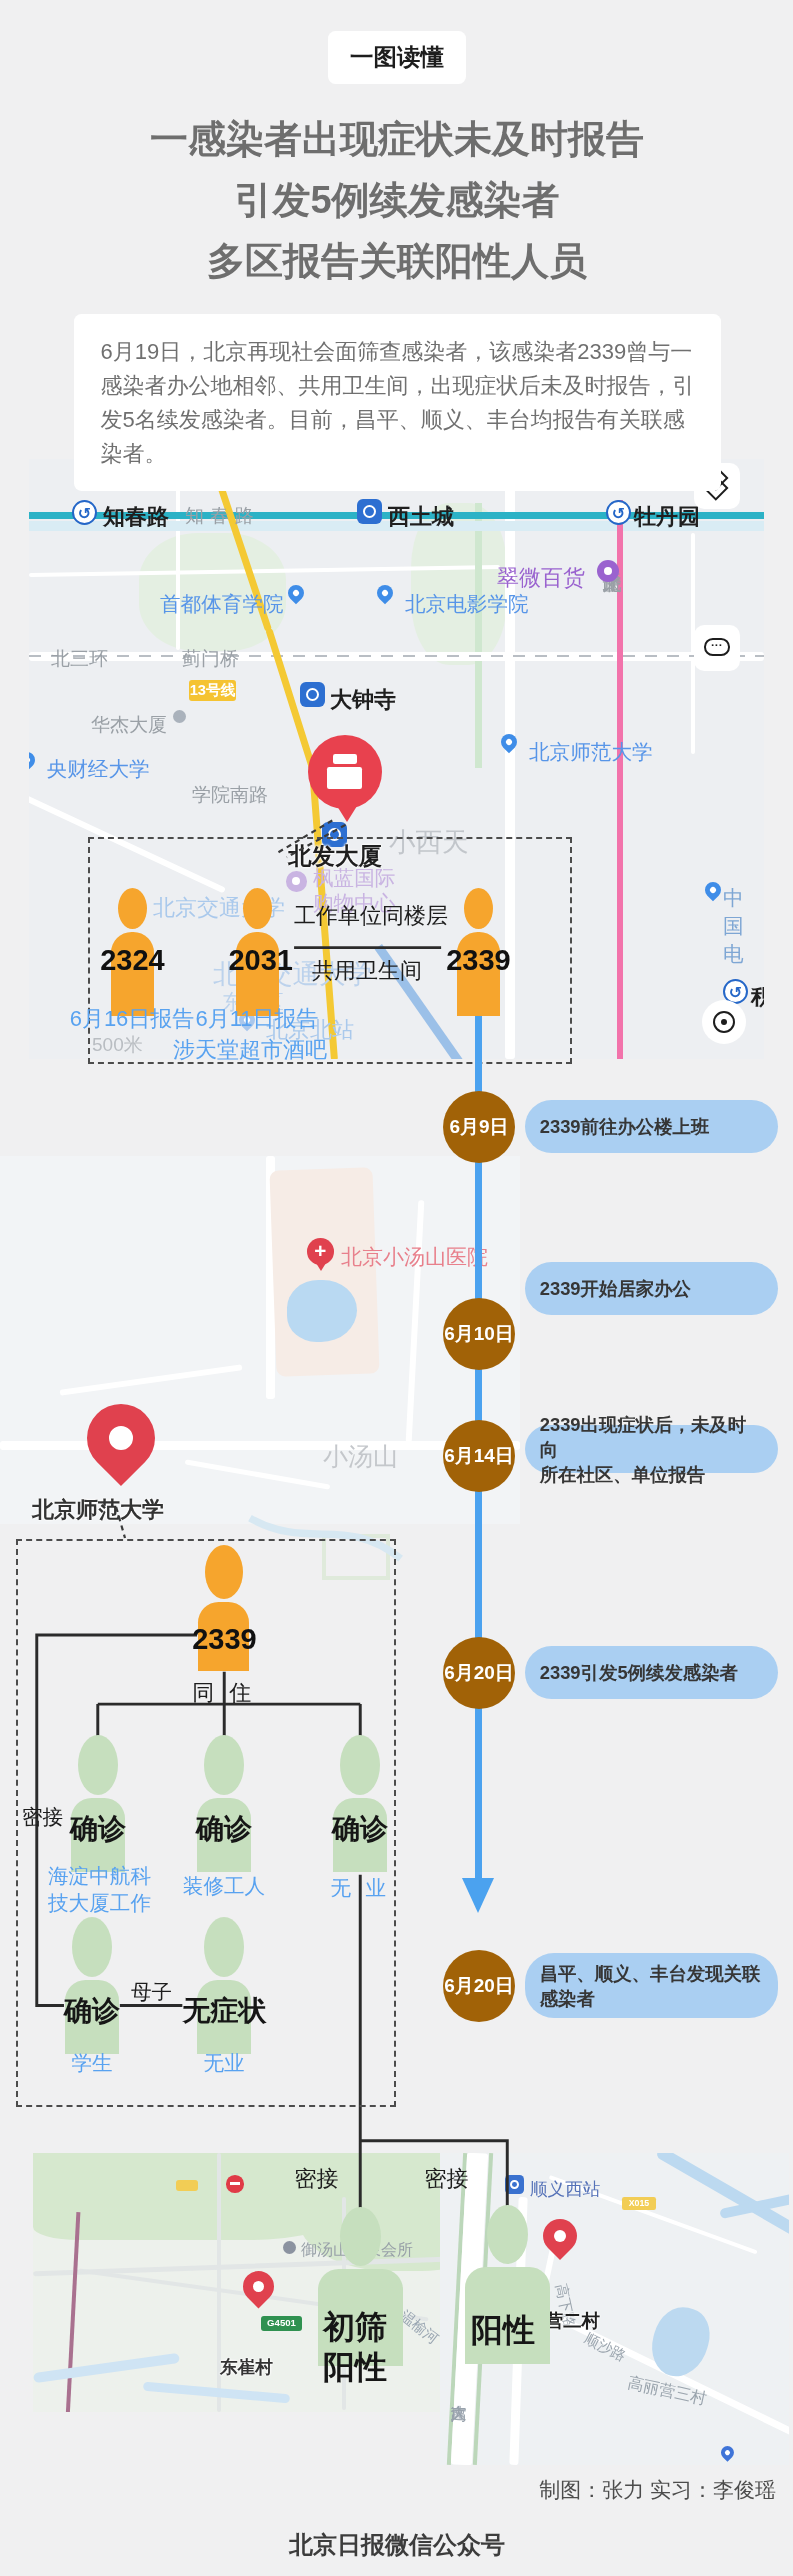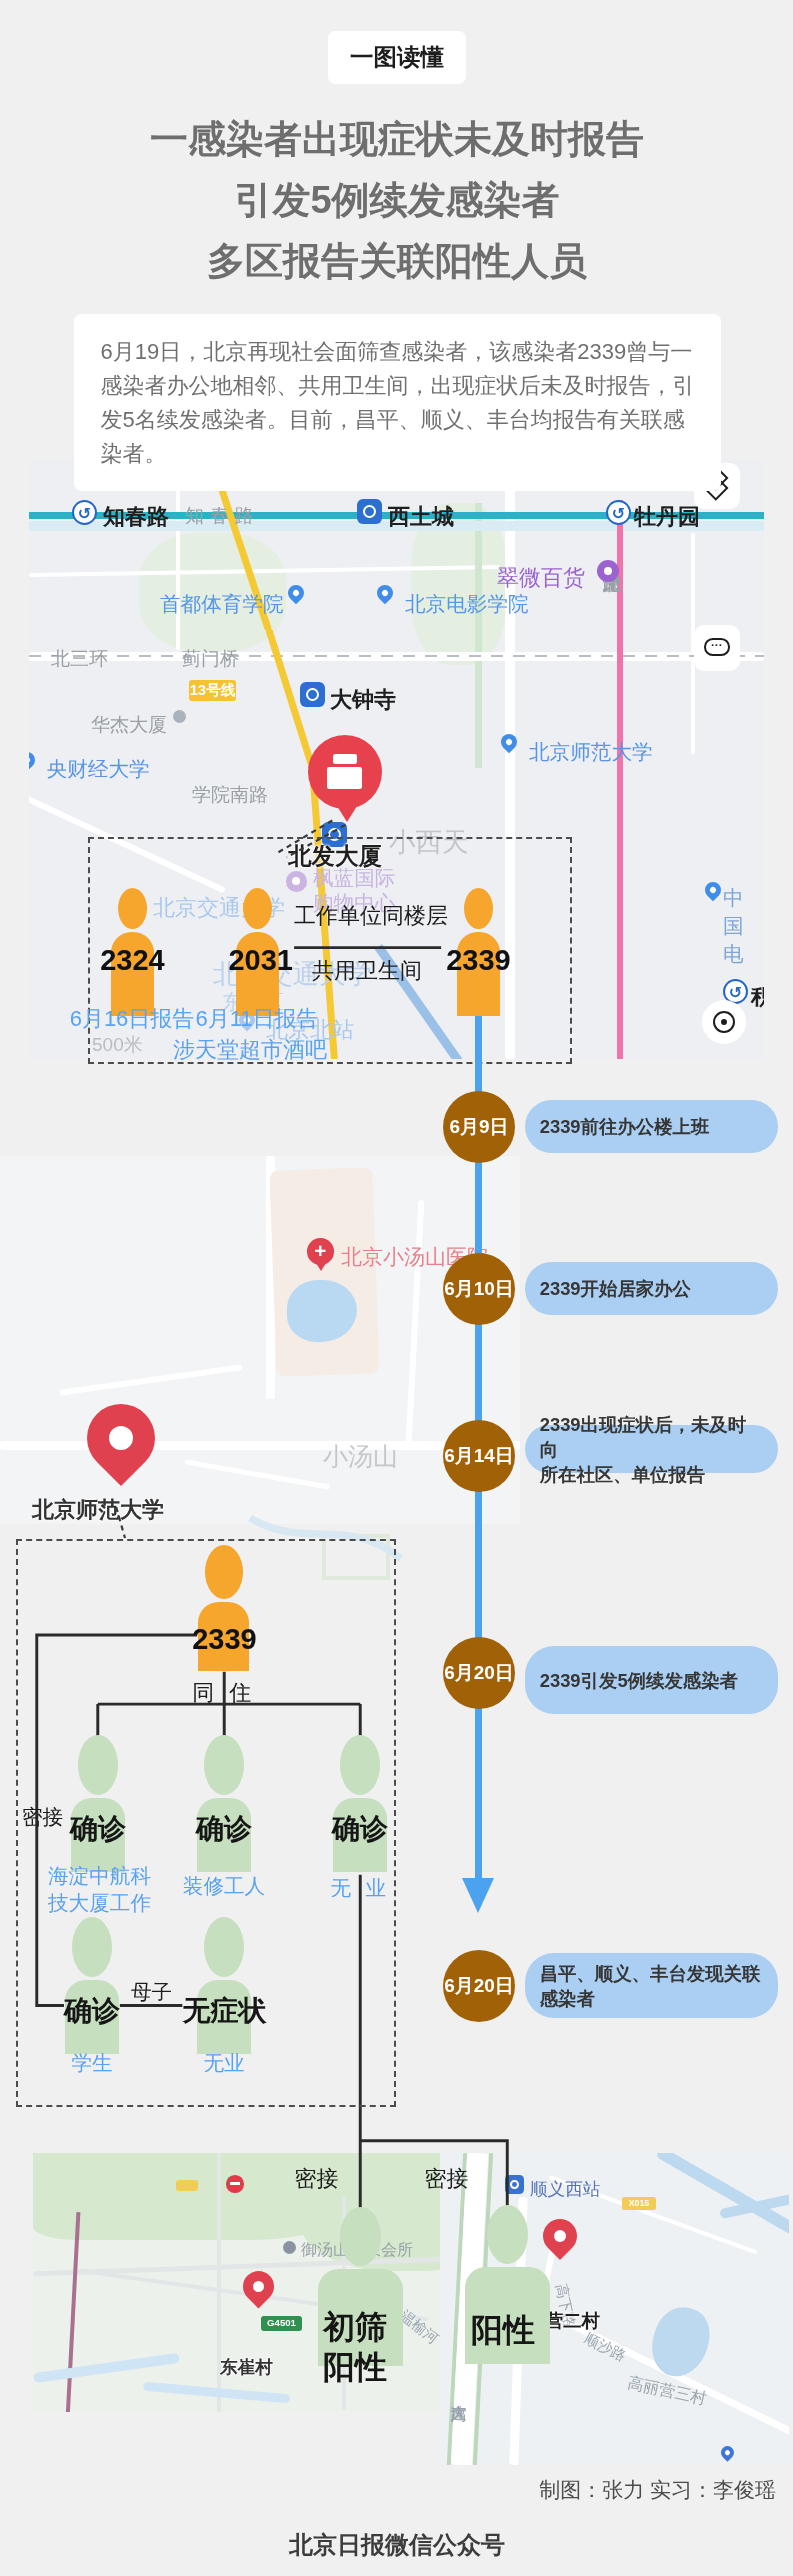--- a/index.html
+++ b/index.html
@@ -262,27 +262,27 @@
   <div class="num" style="left:222px;top:944px;width:71px;text-align:right;">2031</div>
   <div class="num" style="left:443px;top:944px;width:71px;text-align:center;">2339</div>
   <div class="rel" style="left:293px;top:901px;width:156px;">工作单位同楼层</div>
   <div class="rel" style="left:311px;top:956px;width:112px;">共用卫生间</div>
   <div class="note" style="left:66px;top:1004px;width:132px;">6月16日报告</div>
   <div class="note" style="left:191px;top:1004px;width:132px;">6月11日报告</div>
   <div class="note" style="left:169px;top:1035px;width:162px;">涉天堂超市酒吧</div>
 
   <div class="tl-circle" style="top:1091px;">6月9日</div>
   <div class="tl-pill" style="top:1100px;height:53px;">2339前往办公楼上班</div>
-  <div class="tl-circle" style="top:1253px;text-align:center;">6月10日</div>
+  <div class="tl-circle" style="top:1298px;text-align:center;">6月10日</div>
   <div class="tl-pill" style="top:1262px;height:53px;">2339开始居家办公</div>
   <div class="tl-circle" style="top:1420px;">6月14日</div>
   <div class="tl-pill pre" style="top:1425px;height:48px;">2339出现症状后，未及时向
 所在社区、单位报告</div>
   <div class="tl-circle" style="top:1637px;">6月20日</div>
-  <div class="tl-pill" style="top:1646px;height:68px;">2339引发5例续发感染者</div>
+  <div class="tl-pill" style="top:1646px;height:53px;">2339引发5例续发感染者</div>
   <div class="tl-circle" style="top:1950px;">6月20日</div>
   <div class="tl-pill pre" style="top:1953px;height:65px;">昌平、顺义、丰台发现关联
 感染者</div>
 
   <div class="person orange pmid" style="left:198px;top:1545px;">
     <div class="head"></div>
       <div class="torso"></div>
   </div>
   <div class="num" style="left:189px;top:1623px;width:71px;text-align:center;">2339</div>
   <div class="rel" style="left:180px;top:1678px;width:88px;letter-spacing:4.4px;">同 住</div>

